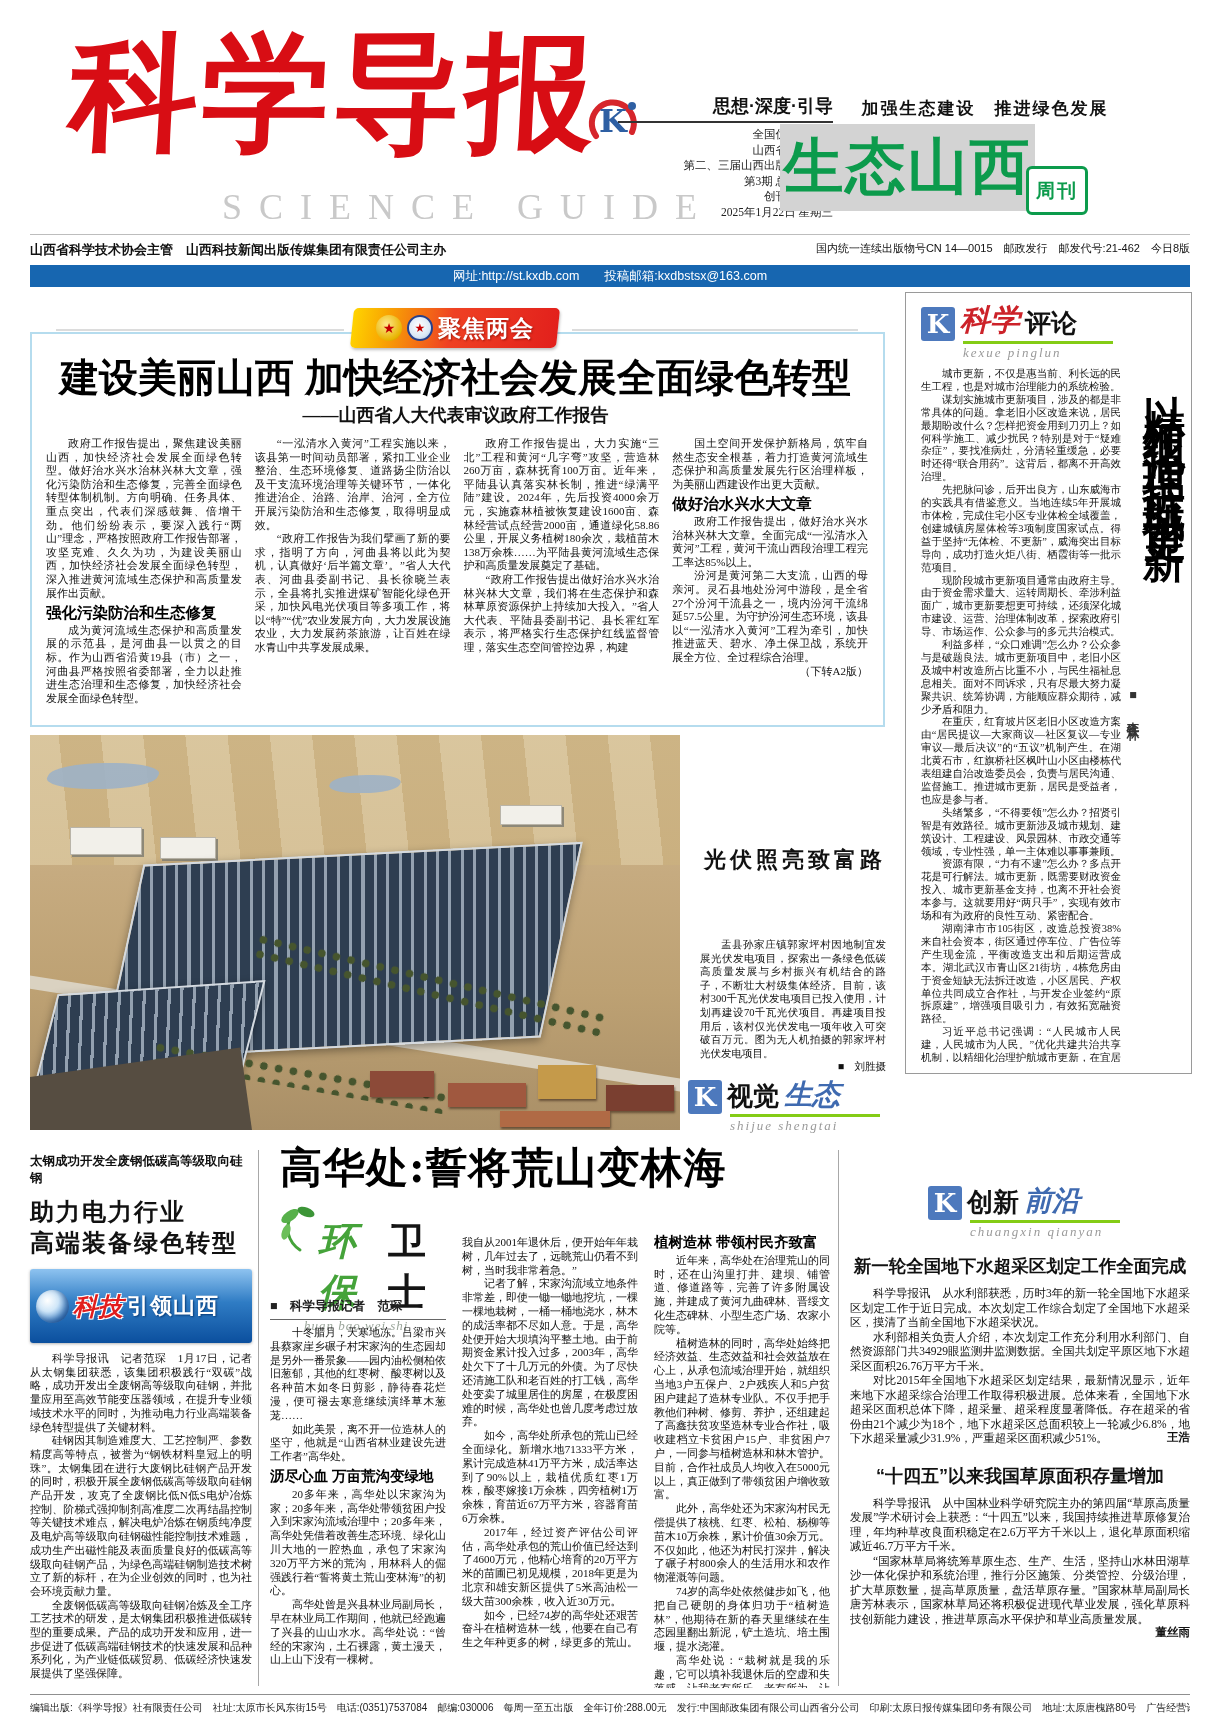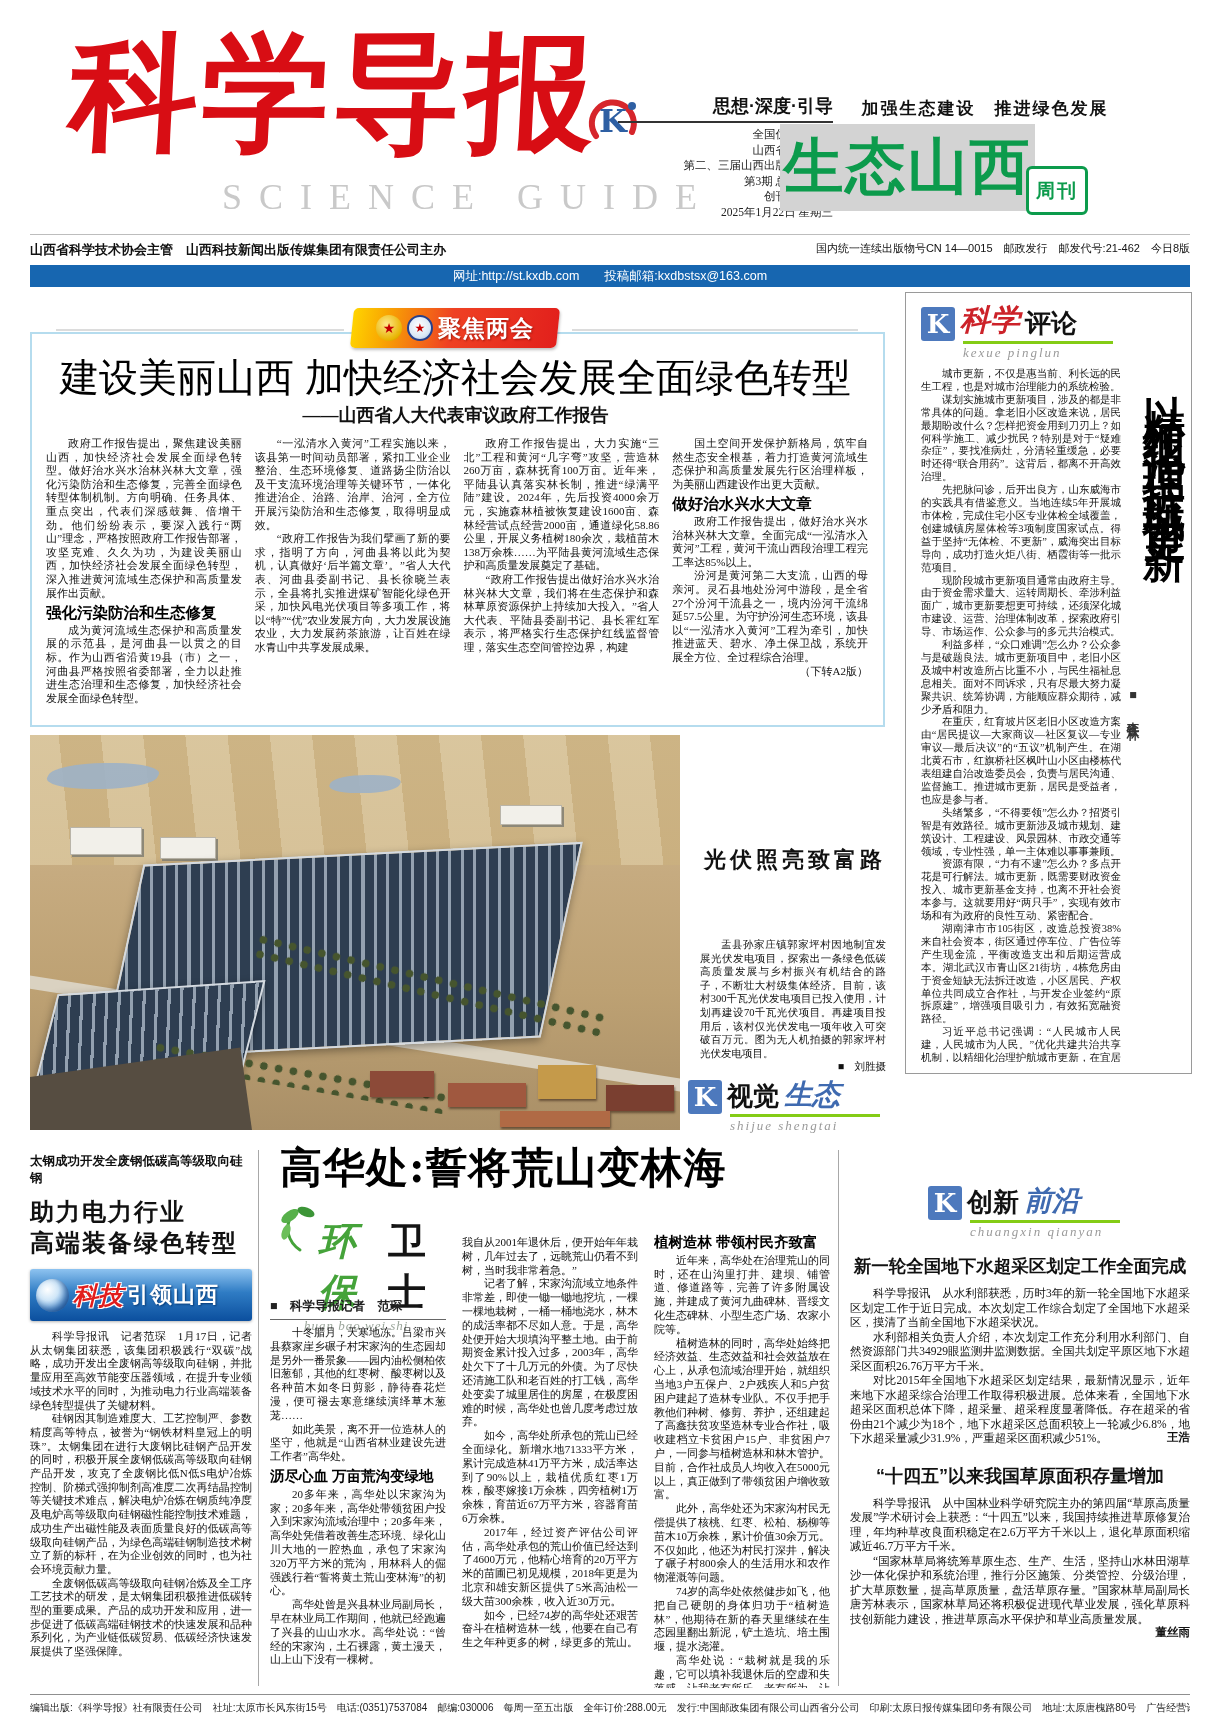--- a/index.html
+++ b/index.html
@@ -3,21 +3,21 @@
 <meta charset="utf-8">
 <style>
   html,body{margin:0;padding:0;background:#e8e8e8;}
   .page{position:relative;width:1220px;height:1725px;background:#ffffff;margin:0 auto;overflow:hidden;
         font-family:"Liberation Serif","DejaVu Serif",serif;color:#111;}
   .abs{position:absolute;}
 
   
   #brand{left:70px;top:22px;font-size:128px;line-height:1.1;font-weight:900;color:#d80d14;
          font-family:"DejaVu Serif",serif;letter-spacing:4px;transform:skewX(-3deg);z-index:2;}
-  #brand-en{left:222px;top:176px;font-size:36px;letter-spacing:17px;color:#c9c9c9;
+  #brand-en{left:222px;top:186px;font-size:36px;letter-spacing:17px;color:#c9c9c9;
             font-family:"Liberation Serif",serif;z-index:1;}
   #mast-logo{left:586px;top:94px;width:54px;height:54px;}
   #mast-info{left:618px;top:94px;width:215px;text-align:right;}
   #mast-motto{font-size:18px;font-weight:bold;border-bottom:2px solid #333;padding-bottom:3px;margin-bottom:4px;
               font-family:"Liberation Sans",sans-serif;}
   .mast-line{font-size:11.5px;line-height:15.5px;color:#222;}
   #eco-slogan{left:830px;top:97px;width:310px;text-align:center;font-size:17px;font-weight:bold;color:#111;
               font-family:"Liberation Sans",sans-serif;letter-spacing:2px;}
   #eco-box{left:780px;top:124px;width:255px;height:87px;background:#d3d3d3;display:flex;align-items:center;justify-content:center;}
   #eco-name{font-size:60px;font-weight:900;color:#0c9b4c;font-family:"DejaVu Serif",serif;letter-spacing:2px;}
@@ -38,21 +38,21 @@
          box-shadow:1px 2px 3px rgba(0,0,0,.25);}
   #badge .txt{color:#fff;font-weight:900;font-size:23px;font-family:"Liberation Sans",sans-serif;
               text-shadow:1px 1px 2px rgba(130,10,0,.7);letter-spacing:1px;transform:skewX(6deg);}
   .emblem{width:26px;height:26px;border-radius:50%;display:flex;align-items:center;justify-content:center;
           font-size:14px;transform:skewX(6deg);}
   .emblem.gold{background:radial-gradient(circle at 40% 35%,#ffe88a,#e8b300 70%,#b07d00);color:#c40000;}
   .emblem.cppcc{background:radial-gradient(circle at 45% 40%,#ffffff,#dce8f5 60%,#9db8d8);border:2px solid #27408b;
           color:#c40000;width:22px;height:22px;font-size:12px;}
   #badge-line-l{left:56px;top:329px;width:288px;height:2px;background:#dcdcdc;}
   #badge-line-r{left:572px;top:329px;width:286px;height:2px;background:#dcdcdc;}
-  #lead-headline{left:40px;top:351px;width:831px;text-align:center;font-size:39px;font-weight:400;color:#000;
+  #lead-headline{left:40px;top:351px;width:831px;text-align:center;font-size:39px;font-weight:700;color:#000;
                  font-family:"Liberation Sans","DejaVu Sans",sans-serif;letter-spacing:0px;}
   #lead-sub{left:40px;top:403px;width:831px;text-align:center;font-size:18px;font-weight:bold;}
   #lead-cols{left:46px;top:437px;width:822px;height:280px;display:flex;gap:13px;overflow:hidden;}
   #lead-cols .col{flex:1;font-size:11px;line-height:13.6px;text-align:justify;overflow:hidden;}
   .para{margin:0;text-indent:2em;}
   .para.noind{text-indent:0;}
   .para.pright{text-align:right;text-indent:0;}
   .subhead{margin:6px 0 4px;font-size:15.5px;font-weight:900;font-family:"Liberation Sans",sans-serif;
            text-align:left;color:#000;}
   .auth{float:right;font-weight:bold;font-family:Liberation Mono, monospace;}
@@ -99,21 +99,21 @@
   
   .vdiv{width:1px;background:#a8a8a8;}
   #vdiv1{left:258px;top:1150px;height:536px;}
   #vdiv2{left:838px;top:1150px;height:536px;}
 
   
   #steel{left:30px;top:1153px;width:222px;}
   #steel-kicker{font-size:12.5px;font-weight:bold;font-family:"Liberation Sans",sans-serif;letter-spacing:0px;}
   #steel-h{font-size:24px;font-weight:900;font-family:"Liberation Sans",sans-serif;line-height:31px;
            letter-spacing:2px;margin-top:9px;}
-  #steel-banner{margin-top:11px;height:42px;border-radius:3px;display:flex;align-items:center;gap:4px;padding:5px 6px;
+  #steel-banner{margin-top:11px;height:42px;border-radius:3px;display:flex;align-items:center;gap:4px;padding:16px 6px;
            background:linear-gradient(180deg,#8ec3f0 0%,#2f7cc4 45%,#0b4f9e 100%);box-shadow:0 1px 3px rgba(0,0,0,.3);}
   #globe{width:33px;height:33px;border-radius:50%;flex:none;
          background:radial-gradient(circle at 35% 32%,#ffffff,#cfe6f8 35%,#5b9ad8 70%,#1b5ca8);
          box-shadow:inset -3px -3px 6px rgba(10,50,110,.6);}
   #steel-banner .red{color:#e11d1d;font-weight:900;font-size:25px;font-style:italic;font-family:"DejaVu Serif",serif;
          text-shadow:1px 1px 0 #fff,-1px -1px 0 #fff,1px -1px 0 #fff,-1px 1px 0 #fff;}
   #steel-banner .wht{color:#fff;font-weight:900;font-size:22px;font-family:"Liberation Sans",sans-serif;
          text-shadow:1px 1px 2px #063a76;letter-spacing:1px;}
   #steel-body{margin-top:9px;height:372px;overflow:hidden;font-size:11px;line-height:13.7px;text-align:justify;}
 

